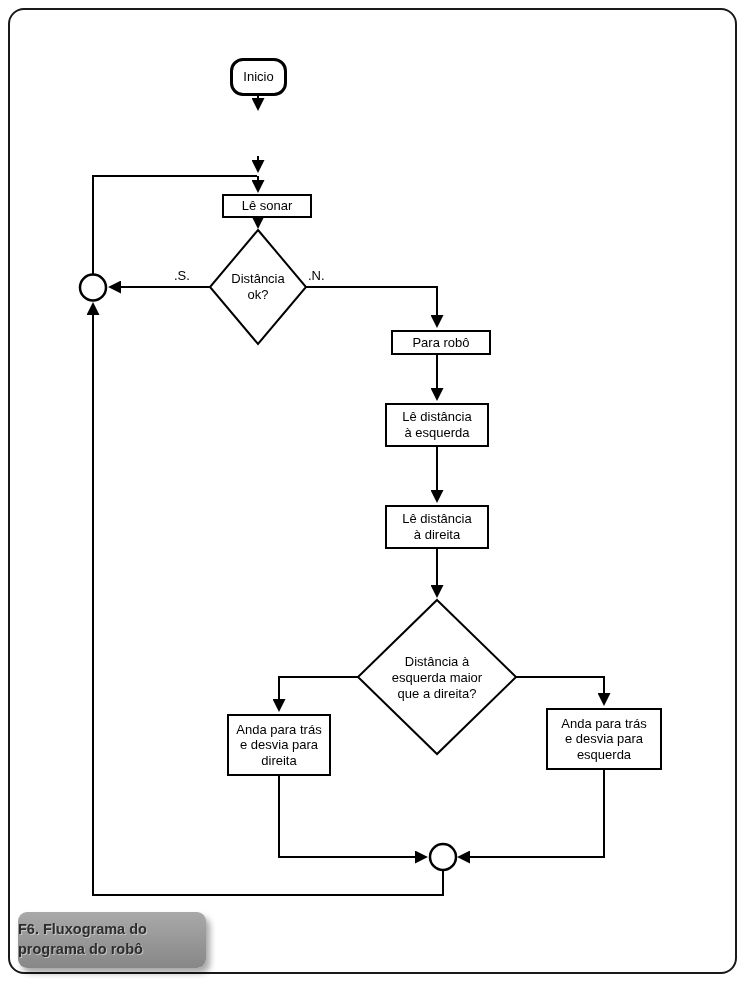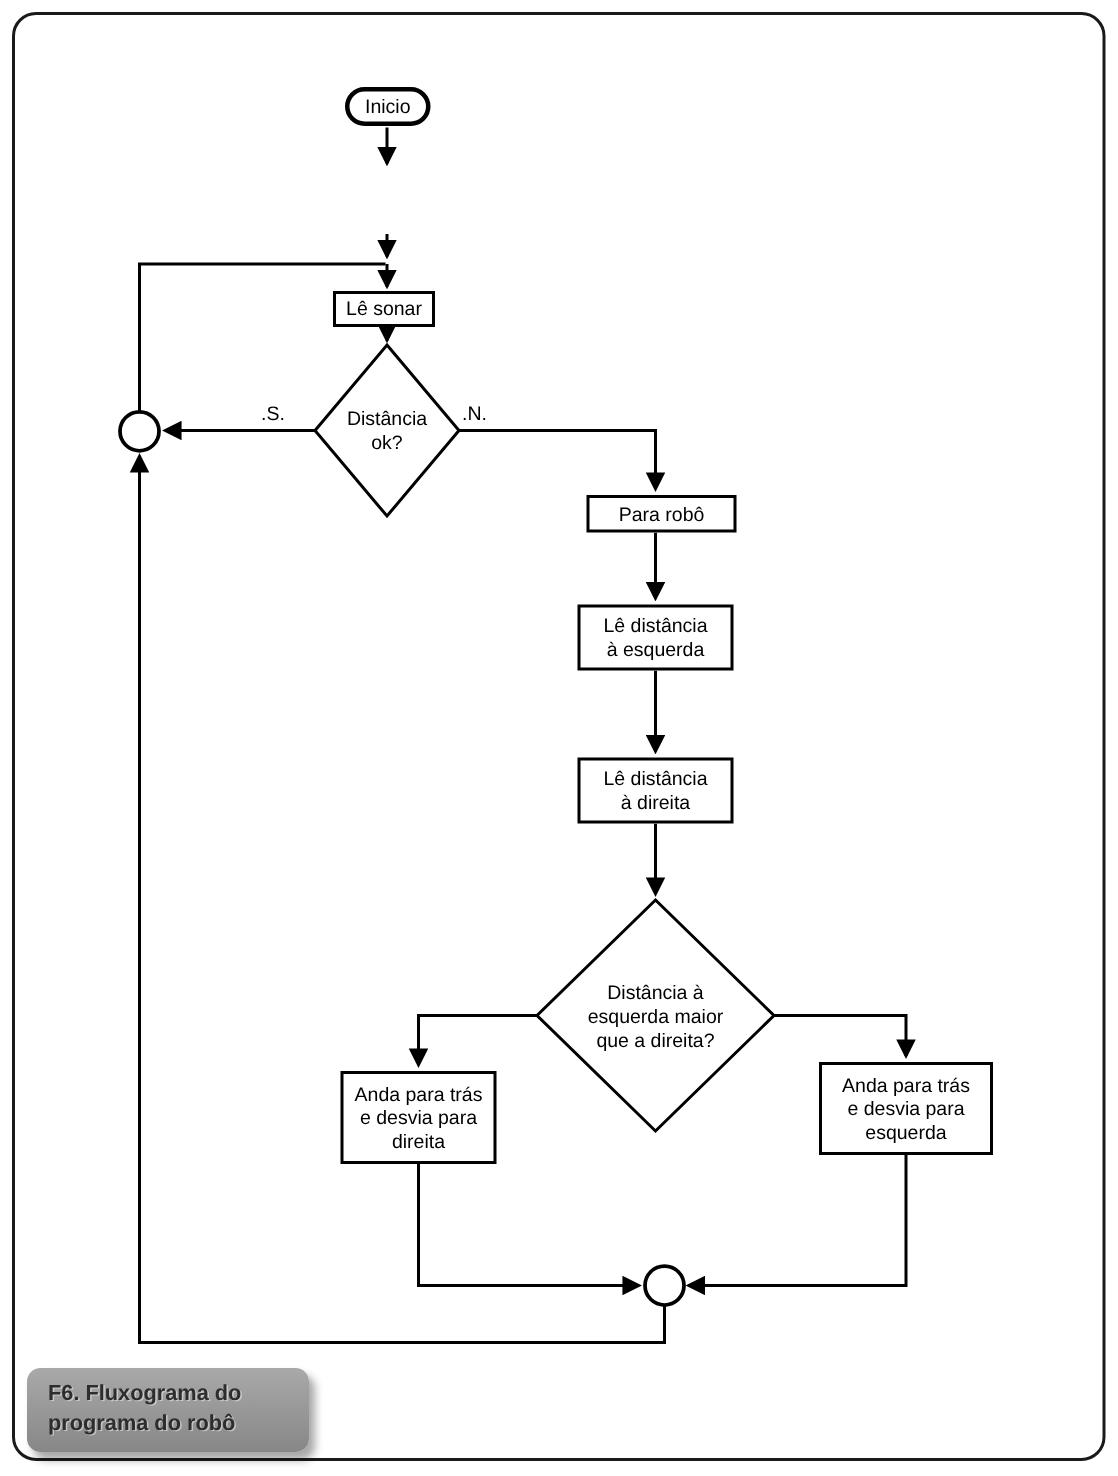--- a/index.html
+++ b/index.html
@@ -90,21 +90,20 @@
     left: 18px;
     top: 912px;
     width: 188px;
     height: 56px;
     box-sizing: border-box;
     border-radius: 9px;
     background: linear-gradient(#a9a9a9, #878787);
     box-shadow: 4px 5px 6px rgba(0,0,0,0.35);
     display: flex;
     align-items: center;
-    padding-left: 14px;
     font-weight: bold;
     font-size: 14.5px;
     line-height: 1.35;
     color: #2d2d2d;
     text-shadow: 1px 1px 0 rgba(255,255,255,0.45);
     white-space: pre-line;
     z-index: 3;
   }
 </style>
 </head>
@@ -137,24 +136,24 @@
     <path class="edge" d="M604,770 L604,857 L459,857" marker-end="url(#arw)"></path>
     <path class="edge" d="M443,870 L443,895 L93,895 L93,304" marker-end="url(#arw)"></path>
 
     <polygon class="shape" points="258,230 306,287 258,344 210,287"></polygon>
     <polygon class="shape" points="437,600 516,677 437,754 358,677"></polygon>
 
     <circle class="connector" cx="93" cy="287.5" r="13"></circle>
     <circle class="connector" cx="443" cy="857" r="13"></circle>
   </svg>
 
-  <div class="node terminal" style="left:230px; top:58px; width:57px; height:26px;">Inicio</div>
+  <div class="node terminal" style="left:230px; top:58px; width:57px; height:38px;">Inicio</div>
 
 
-  <div class="node" style="left:222px; top:194px; width:68px; height:24px;">Lê sonar</div>
+  <div class="node" style="left:222px; top:194px; width:90px; height:24px;">Lê sonar</div>
 
   <div class="node" style="left:391px; top:330px; width:100px; height:25px;">Para robô</div>
 
   <div class="node" style="left:385px; top:403px; width:104px; height:44px;">Lê distância
 à esquerda</div>
 
   <div class="node" style="left:385px; top:505px; width:104px; height:44px;">Lê distância
 à direita</div>
 
   <div class="node" style="left:227px; top:714px; width:104px; height:62px;">Anda para trás

